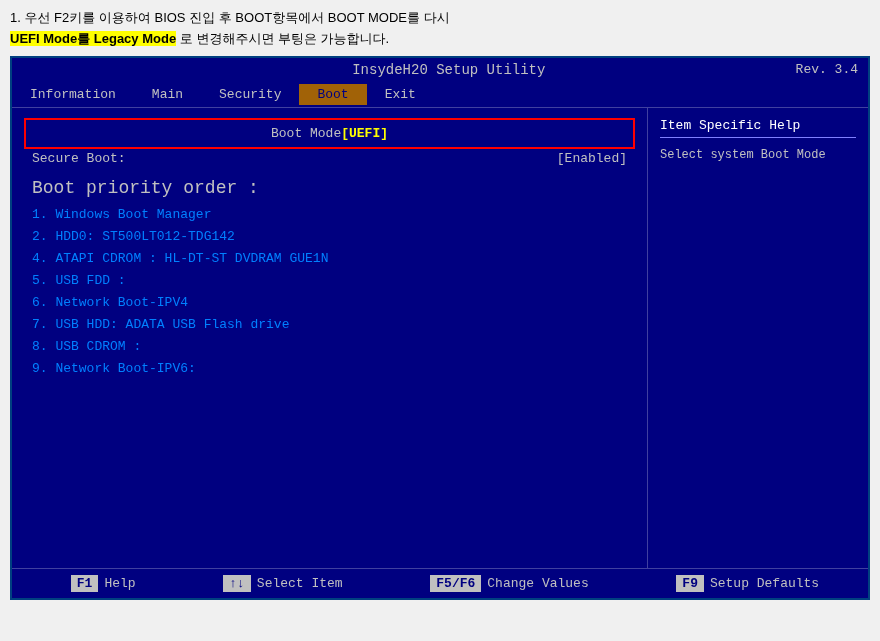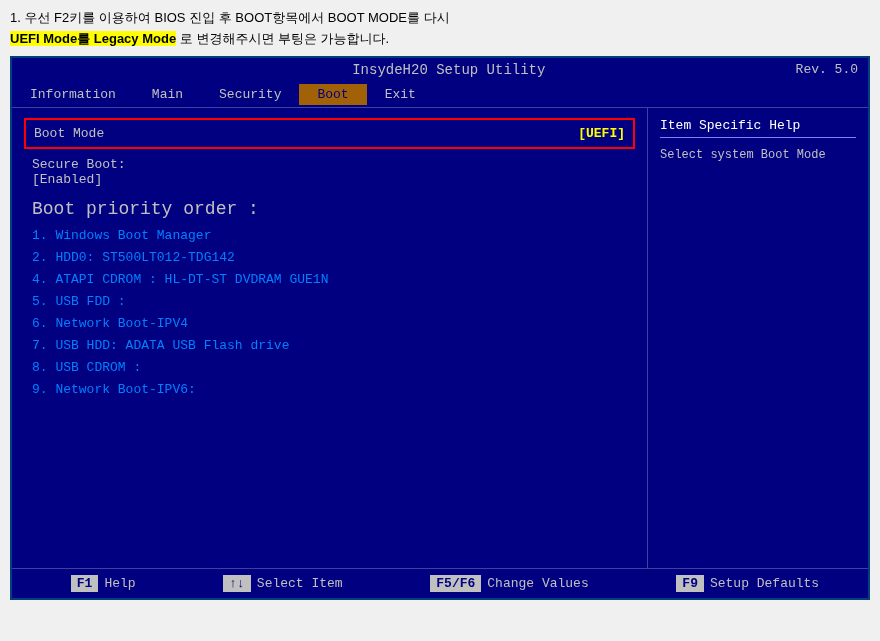--- a/index.html
+++ b/index.html
@@ -103,25 +103,24 @@
 
     .help-text {
       color: #c0c0c0;
       font-family: 'Courier New', monospace;
       font-size: 12px;
       line-height: 1.5;
     }
 
     .boot-mode-row {
       display: flex;
-      justify-content: space-between;
+      justify-content: center;
       align-items: center;
       border: 2px solid #ff0000;
       padding: 6px 8px;
-      margin-bottom: 6px;
       color: #c0c0c0;
       font-family: 'Courier New', monospace;
       font-size: 13px;
     }
 
     .boot-mode-label {
       color: #c0c0c0;
     }
 
     .boot-mode-value {
@@ -130,21 +129,20 @@
     }
 
     .secure-boot-row {
       display: flex;
       justify-content: space-between;
       padding: 2px 8px;
       margin-bottom: 10px;
       color: #c0c0c0;
       font-family: 'Courier New', monospace;
       font-size: 13px;
-      flex-direction: column;
     }
 
     .secure-boot-value {
       color: #c0c0c0;
     }
 
     .boot-priority-title {
       color: #c0c0c0;
       font-family: 'Courier New', monospace;
       font-size: 18px;
@@ -204,21 +202,21 @@
     <span class="highlight-yellow">UEFI Mode를 Legacy Mode</span>
     <span>로 변경해주시면 부팅은 가능합니다.</span>
   </div>
 </div>
 
 <div class="bios-container">
 
   <div class="bios-title-bar">
     <span style="width:80px;"></span>
     <span class="bios-title-text">InsydeH20 Setup Utility</span>
-    <span class="bios-rev">Rev. 5.0</span>
+    <span class="bios-rev">Rev. 3.4</span>
   </div>
 
   <div class="bios-menu-bar">
     <div class="bios-menu-item">Information</div>
     <div class="bios-menu-item">Main</div>
     <div class="bios-menu-item">Security</div>
     <div class="bios-menu-item active">Boot</div>
     <div class="bios-menu-item">Exit</div>
   </div>
 

